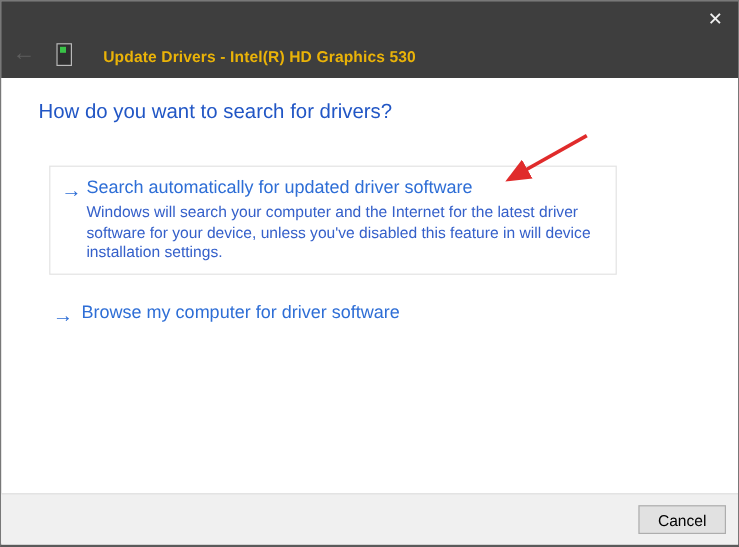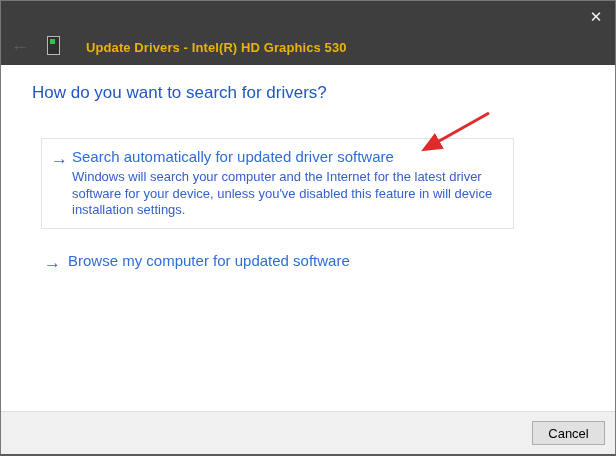--- a/index.html
+++ b/index.html
@@ -110,21 +110,21 @@
   <div class="heading">How do you want to search for drivers?</div>
 
   <div class="option option-1 boxed">
     <span class="opt-arrow">→</span>
     <span class="opt-title">Search automatically for updated driver software</span>
     <span class="opt-desc">Windows will search your computer and the Internet for the latest driver software for your device, unless you've disabled this feature in will device installation settings.</span>
   </div>
 
   <div class="option option-2">
     <span class="opt-arrow">→</span>
-    <span class="opt-title">Browse my computer for updated software</span>
+    <span class="opt-title">Browse my computer for driver software</span>
   </div>
 
   <svg class="annotation-arrow" viewBox="0 0 110 60">
     <defs>
       <marker id="arrowhead" markerWidth="7" markerHeight="6" refX="5.5" refY="3" orient="auto">
         <polygon points="0 0, 7 3, 0 6" fill="#e02b2b"></polygon>
       </marker>
     </defs>
     <line x1="90" y1="9" x2="26" y2="45" stroke="#e02b2b" stroke-width="3" marker-end="url(#arrowhead)"></line>
   </svg>

